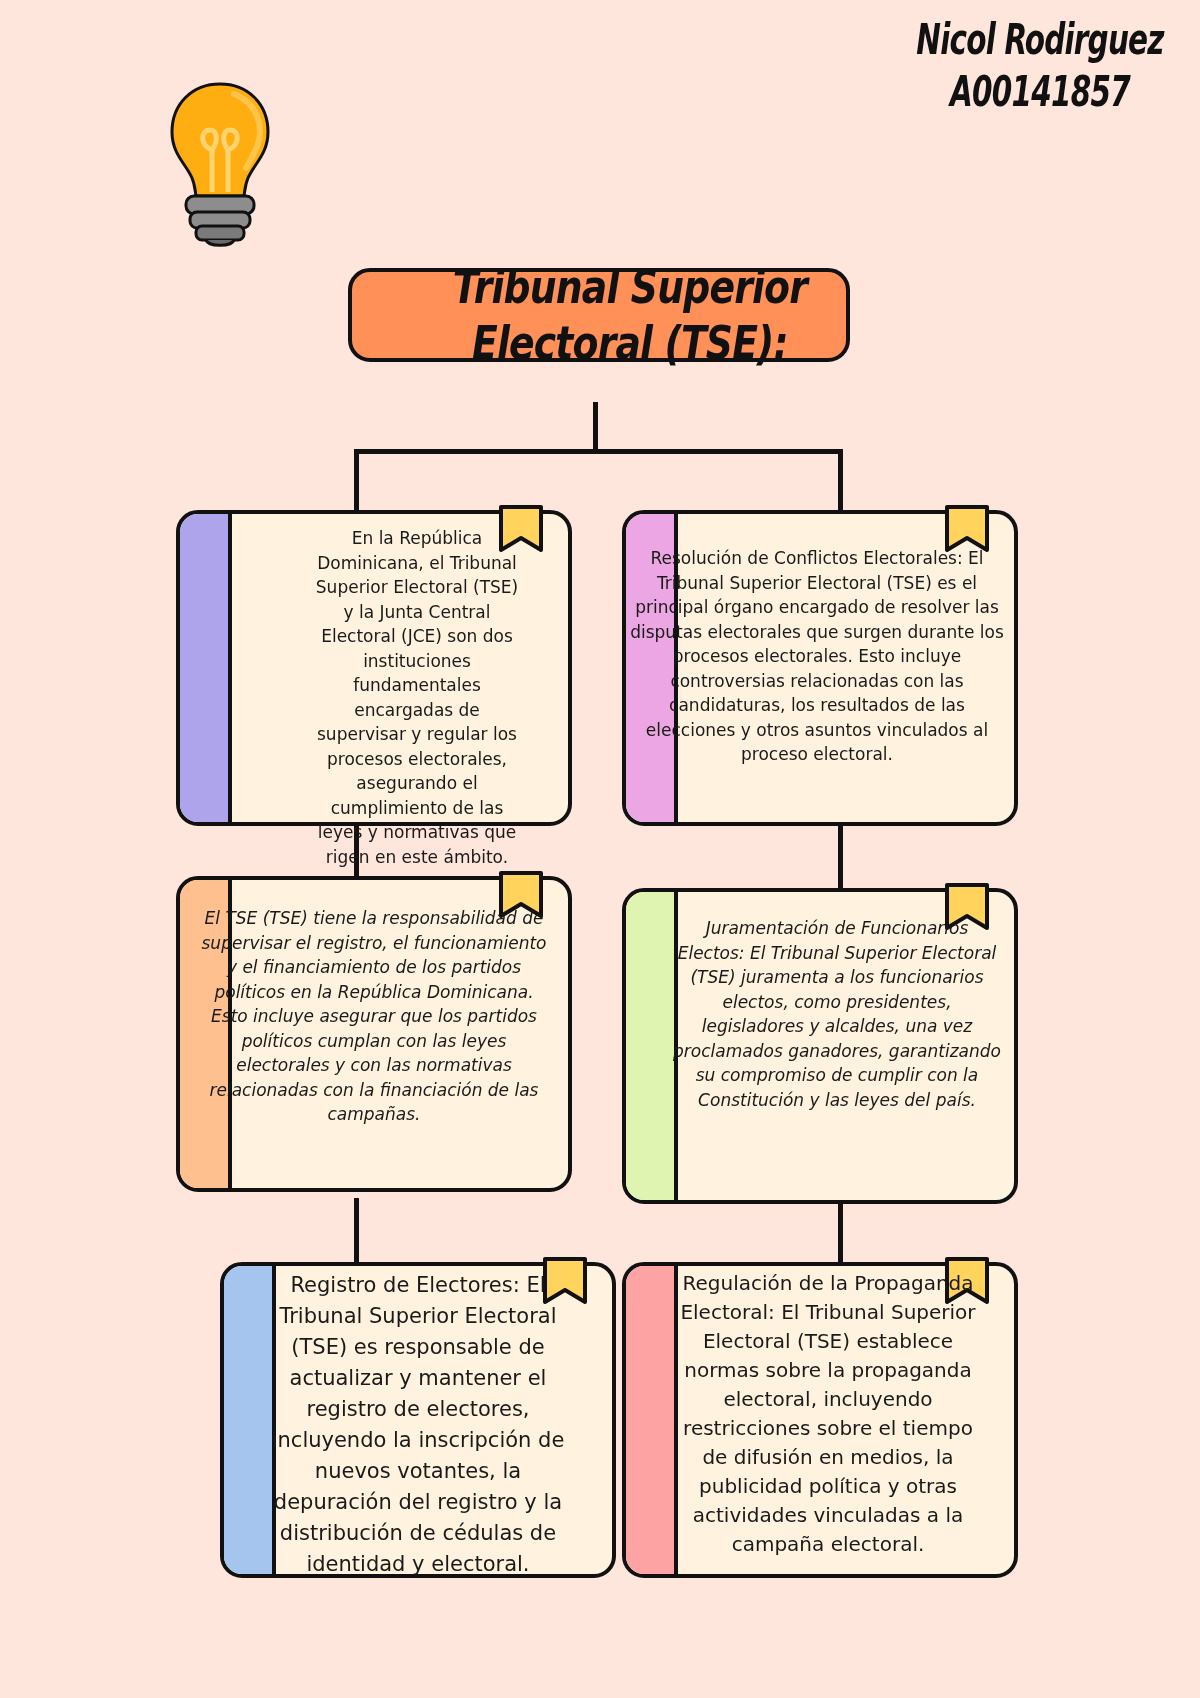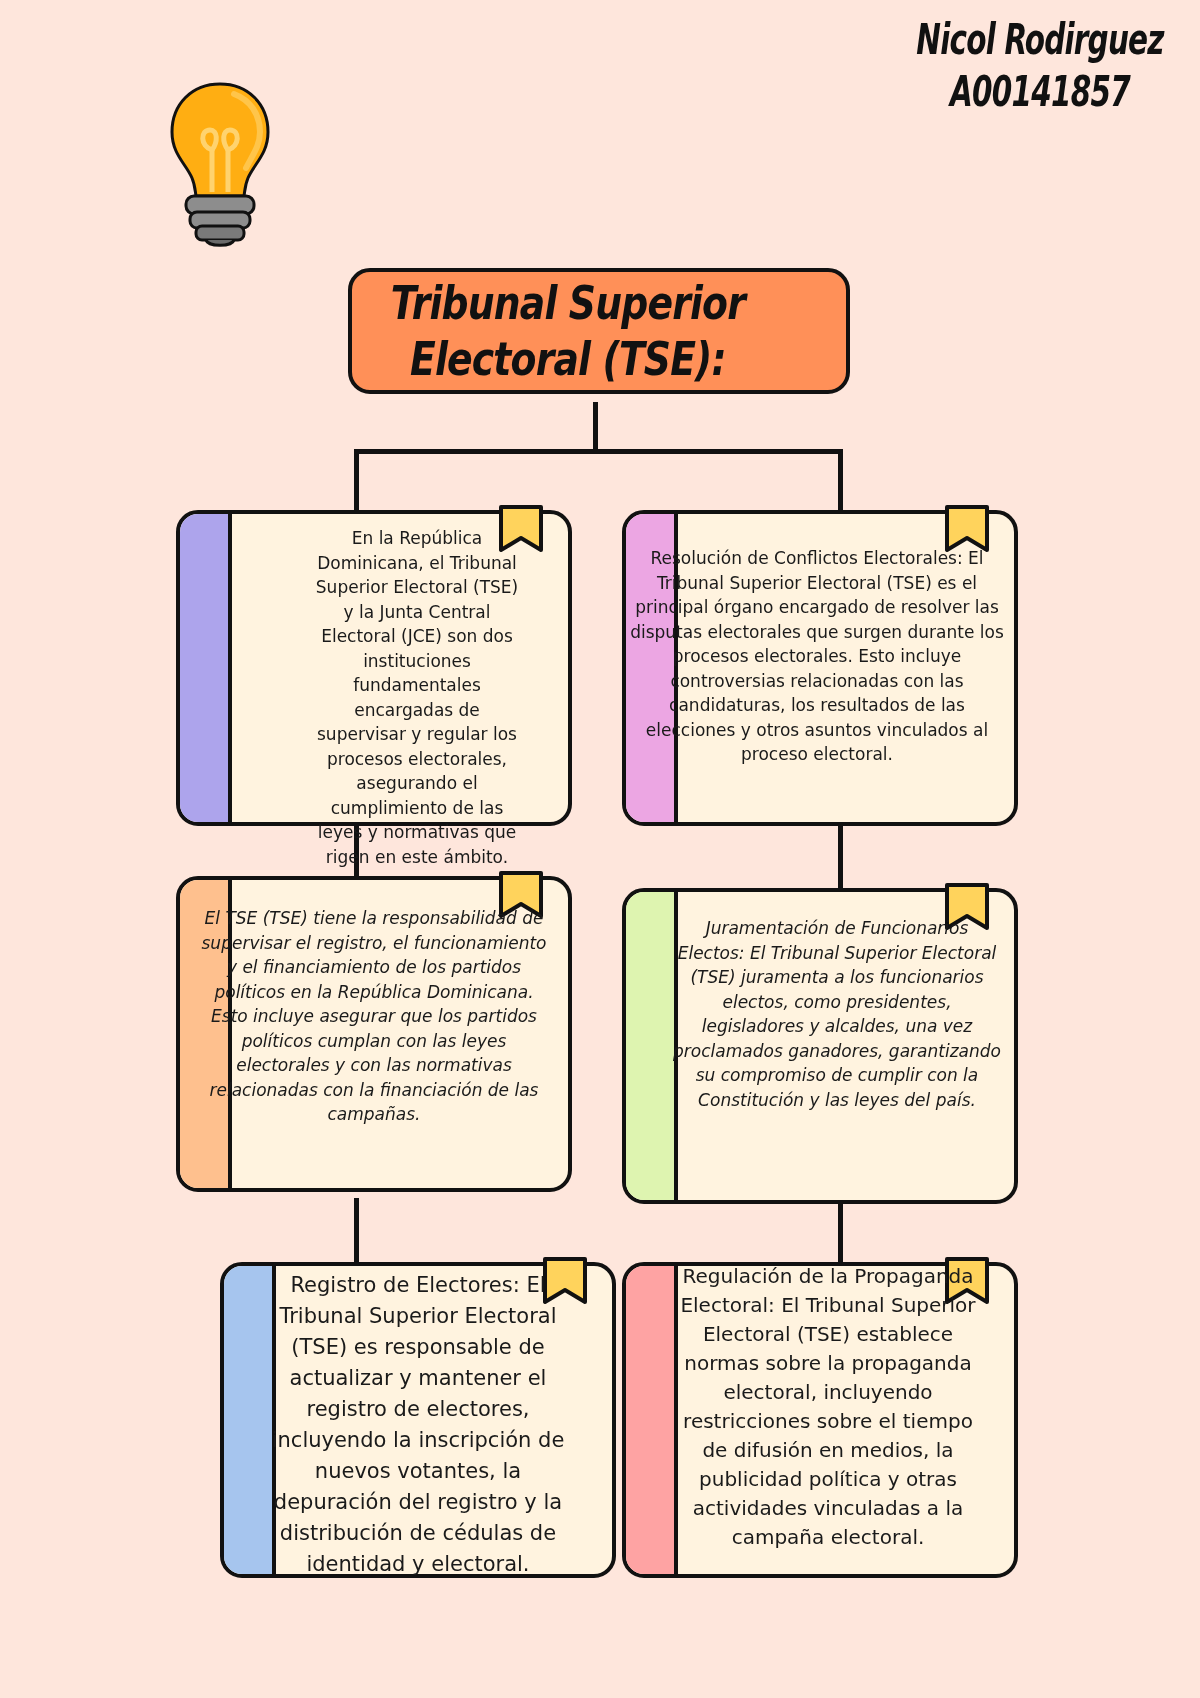--- a/index.html
+++ b/index.html
@@ -14,24 +14,24 @@
     text-align: center;
     font-family: "DejaVu Sans Condensed", "DejaVu Sans", sans-serif;
     font-style: italic; font-weight: bold;
     font-size: 42px; line-height: 52px; letter-spacing: -1px;
     transform: scaleX(0.78); transform-origin: center top;
   }
   .author div { white-space: nowrap; }
   .bulb { position: absolute; left: 164px; top: 80px; width: 112px; height: 170px; }
 
   .title-box {
-    position: absolute; left: 348px; top: 268px; width: 502px; height: 126px;
+    position: absolute; left: 348px; top: 268px; width: 502px; height: 94px;
     background: #ff9058; border: 4px solid #111; border-radius: 22px;
     box-sizing: border-box;
-    display: flex; align-items: center; justify-content: flex-start; text-align: center;
+    display: flex; align-items: center; justify-content: flex-end; text-align: center;
   }
   .title-text {
     font-family: "DejaVu Sans", sans-serif; font-style: italic; font-weight: bold;
     font-size: 46px; line-height: 56px; letter-spacing: -1px;
     transform: scaleX(0.82);
   }
 
   .line { position: absolute; background: #111; }
 
   .card {
@@ -135,16 +135,16 @@
   <div class="text" style="left:36px; right:36px; top:4px; font-size:21px; line-height:31px;">
       <span>Registro de Electores: El Tribunal Superior Electoral (TSE) es responsable de actualizar y mantener el registro de electores, incluyendo la inscripción de nuevos votantes, la depuración del registro y la distribución de cédulas de identidad y electoral.</span>
     </div>
 </div>
 
 <div class="card" style="left:622px; top:1262px;">
   <div class="stripe" style="background:#fea3a3;"></div>
   <svg class="ribbon" viewBox="0 0 46 50">
       <path d="M3 3 H43 V46 L23 34 L3 46 Z" fill="#ffd35c" stroke="#111" stroke-width="4" stroke-linejoin="round"></path>
     </svg>
-  <div class="text" style="left:44px; right:28px; top:-4px; font-size:20px; line-height:29px;">
+  <div class="text" style="left:44px; right:28px; top:-4px; font-size:20px; line-height:29px;align-items:center;">
       <span>Regulación de la Propaganda Electoral: El Tribunal Superior Electoral (TSE) establece normas sobre la propaganda electoral, incluyendo restricciones sobre el tiempo de difusión en medios, la publicidad política y otras actividades vinculadas a la campaña electoral.</span>
     </div>
 </div>
 
 </body></html>

